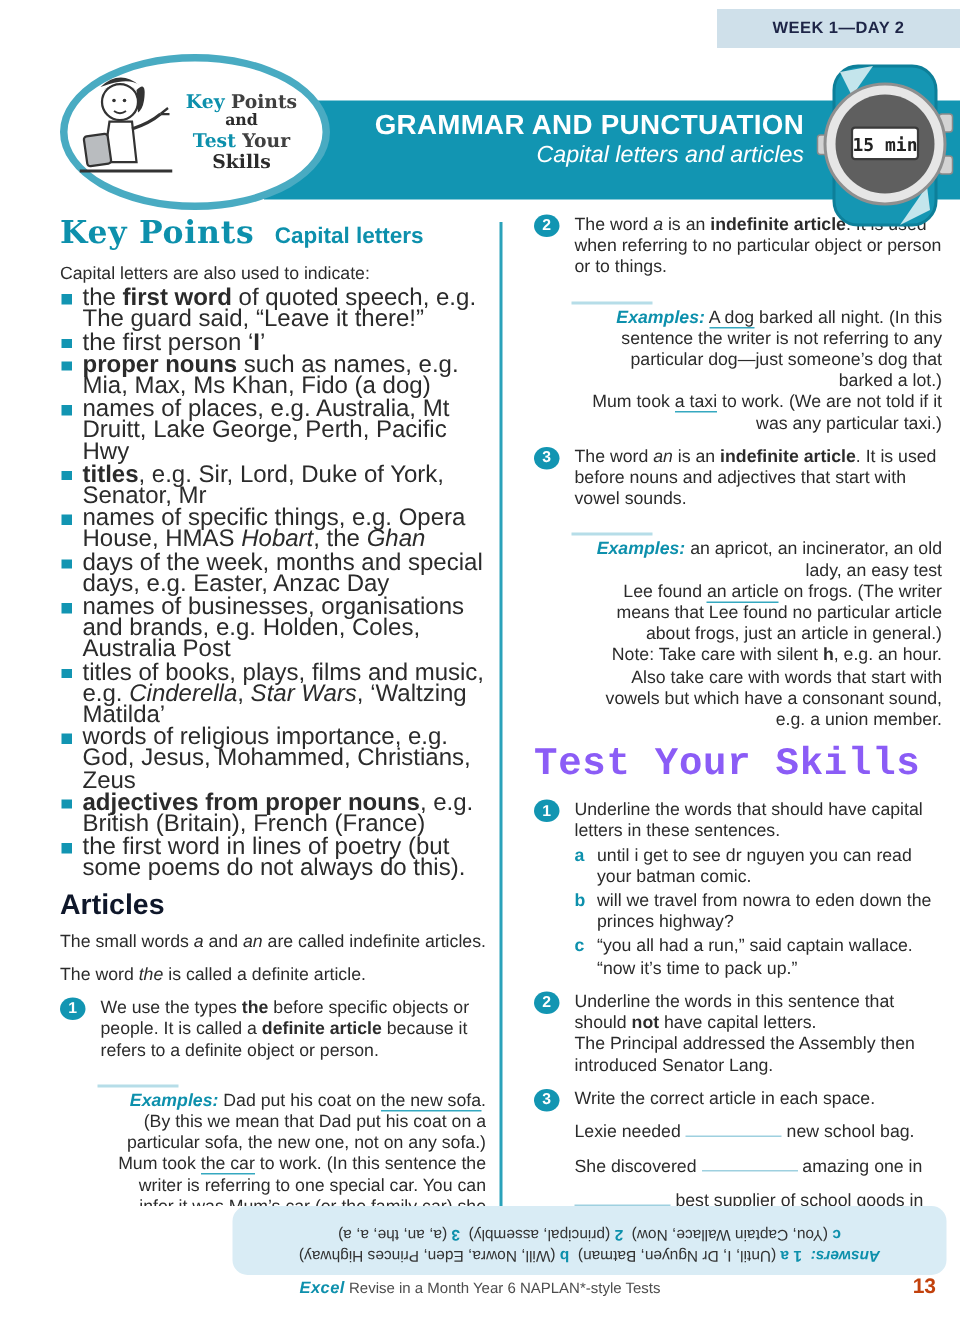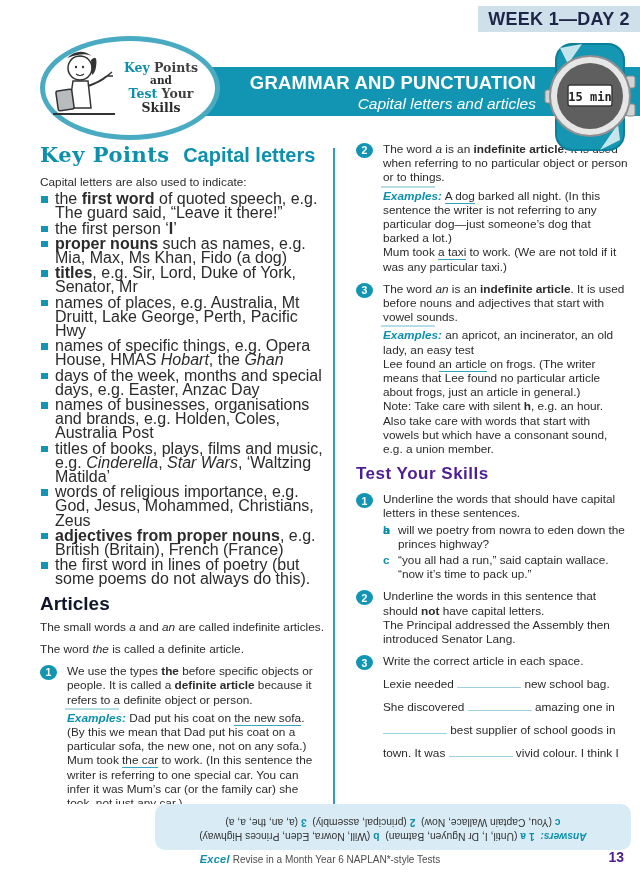--- a/index.html
+++ b/index.html
@@ -2,76 +2,76 @@
 <html><head>
 <meta charset="utf-8">
 <style>
   html,body{margin:0;padding:0;background:#fff;}
   .page{position:relative;width:640px;height:878px;background:#fff;overflow:hidden;
         font-family:"Liberation Sans",sans-serif;color:#2b2b2b;}
 
   
   .week-box{position:absolute;top:6px;left:478px;width:162px;height:26px;background:#cfe0ea;
             display:flex;align-items:center;justify-content:center;}
-  .week-box span{font-weight:bold;font-size:18px;color:#1e2547;letter-spacing:.3px;}
-  .banner{position:absolute;top:67px;left:176px;right:0;height:49px;background:#1295b2;color:#fff;
+  .week-box span{font-weight:bold;font-size:11px;color:#1e2547;letter-spacing:.3px;}
+  .banner{position:absolute;top:67px;left:176px;right:0;height:66px;background:#1295b2;color:#fff;
           text-align:right;padding:5px 104px 0 0;box-sizing:border-box;}
   .banner-title{font-size:18.5px;font-weight:bold;letter-spacing:.2px;}
   .banner-subtitle{font-size:15.5px;font-style:italic;margin-top:1px;}
   .badge{position:absolute;top:36px;left:40px;width:180px;height:104px;background:#fff;
          border:5px solid #49abc2;border-radius:50%;box-sizing:border-box;display:flex;
          align-items:center;z-index:2;padding:4px 8px 4px 8px;}
   .badge-text{flex:1;font-family:"DejaVu Serif",serif;font-weight:bold;font-size:12.5px;
               line-height:1.12;text-align:center;color:#2b2b2b;}
   .badge-text .and-line{font-size:10.5px;}
   .watch{position:absolute;top:38px;left:542px;z-index:2;}
 
   
   .col{position:absolute;top:142px;height:662px;overflow:hidden;}
   .col-left{left:40px;width:284px;}
   .col-right{left:356px;width:272px;}
   .divider{position:absolute;left:333px;top:148px;height:656px;width:2px;background:#2aa2ba;}
 
   .kp-head{margin:0 0 8px;}
   .script-head{font-family:"DejaVu Serif",serif;font-weight:bold;font-size:21px;color:#0d90ac;letter-spacing:.5px;}
-  .kp-sub{font-size:20px;font-weight:bold;color:#0d90ac;margin-left:9px;}
+  .kp-sub{font-size:15px;font-weight:bold;color:#0d90ac;margin-left:9px;}
   .para{margin:0 0 8px;font-size:11.8px;line-height:14.2px;}
   .lead{margin-bottom:3px;}
   .bullets{list-style:none;margin:0 0 6px;padding:0;}
   .bullets li{position:relative;padding-left:15px;font-size:16px;line-height:14.2px;margin-bottom:1px;}
   .bullets li::before{content:"";position:absolute;left:1px;top:4px;width:6.5px;height:6.5px;background:#1295b2;}
   .sub-head{margin:4px 0 5px;font-size:19px;font-weight:bold;color:#0f172a;}
 
   .item{position:relative;padding-left:27px;margin-bottom:8px;font-size:11.8px;line-height:14.2px;}
   .num{position:absolute;left:0;top:1px;width:17px;height:15px;border-radius:50%;background:#1295b2;
        color:#fff;font-size:10.5px;font-weight:bold;display:flex;align-items:center;justify-content:center;}
-  .example{margin-top:1px;}
+  .example{margin-top:16px;text-align:right;}
   .example::before{content:"";display:block;width:54px;height:2px;background:#b6dde8;margin:0 0 1px -2px;}
   .example-label{color:#0d90ac;font-style:italic;font-weight:bold;}
 
   .seg-b{font-weight:bold;}
   .seg-i{font-style:italic;}
   .seg-u{border-bottom:1.5px solid #35a8c0;}
   .seg-teal{color:#0d90ac;}
   .seg-gray{color:#404040;}
 
-  .tys-head{font-family:Liberation Sans, sans-serif;font-weight:bold;font-size:17px;color:#4c1d95;
+  .tys-head{font-family:Liberation Mono, monospace;font-weight:bold;font-size:26px;color:#8b5cf6;
             letter-spacing:.5px;margin:2px 0 8px;}
   .subs{margin-top:2px;}
   .sub{position:relative;padding-left:15px;margin-bottom:2px;}
   .sub-label{position:absolute;left:0;color:#0d90ac;font-weight:bold;}
   .passage{line-height:23px;margin-top:4px;}
   .blank{display:inline-block;width:64px;height:11px;border-bottom:1.5px solid #9ed0df;vertical-align:baseline;}
 
   .answers{position:absolute;left:155px;top:804px;width:476px;height:46px;background:#d9ecf5;
            border-radius:10px;transform:rotate(180deg);box-sizing:border-box;padding:7px 12px 0;
            text-align:center;font-size:10.3px;line-height:14px;color:#333;}
   .footer{position:absolute;top:853px;left:0;width:640px;text-align:center;font-size:10px;color:#4d4d4d;}
   .brand{color:#0d90ac;font-weight:bold;font-style:italic;font-size:11px;letter-spacing:.3px;margin-top:40px;}
-  .pagenum{position:absolute;top:849px;right:16px;font-size:14px;font-weight:bold;color:#4c1d95;}
+  .pagenum{position:absolute;top:849px;right:16px;font-size:14px;font-weight:bold;color:#c2410c;}
 </style>
 </head>
 <body>
 
 <div class="page">
 
   <div class="week-box">
     <span>WEEK 1—DAY 2</span>
   </div>
 
@@ -121,22 +121,22 @@
   <div class="col col-left">
     <div class="kp-head">
       <span class="script-head">Key Points</span>
       <span class="kp-sub">Capital letters</span>
     </div>
     <p class="para lead">Capital letters are also used to indicate:</p>
     <ul class="bullets">
       <li><span>the </span><span class="seg-b">first word</span><span> of quoted speech, e.g. The guard said, “Leave it there!”</span></li>
       <li><span>the first person ‘</span><span class="seg-b">I</span><span>’</span></li>
       <li><span class="seg-b">proper nouns</span><span> such as names, e.g. Mia, Max, Ms Khan, Fido (a dog)</span></li>
+      <li><span>names of places, e.g. Australia, Mt Druitt, Lake George, Perth, Pacific Hwy</span></li>
       <li><span class="seg-b">titles</span><span>, e.g. Sir, Lord, Duke of York, Senator, Mr</span></li>
-      <li><span>names of places, e.g. Australia, Mt Druitt, Lake George, Perth, Pacific Hwy</span></li>
       <li><span>names of specific things, e.g. Opera House, HMAS </span><span class="seg-i">Hobart</span><span>, the </span><span class="seg-i">Ghan</span></li>
       <li><span>days of the week, months and special days, e.g. Easter, Anzac Day</span></li>
       <li><span>names of businesses, organisations and brands, e.g. Holden, Coles, Australia Post</span></li>
       <li><span>titles of books, plays, films and music, e.g. </span><span class="seg-i">Cinderella</span><span>, </span><span class="seg-i">Star Wars</span><span>, ‘Waltzing Matilda’</span></li>
       <li><span>words of religious importance, e.g. God, Jesus, Mohammed, Christians, Zeus</span></li>
       <li><span class="seg-b">adjectives from proper nouns</span><span>, e.g. British (Britain), French (France)</span></li>
       <li><span>the first word in lines of poetry (but some poems do not always do this).</span></li>
     </ul>
     <h3 class="sub-head">Articles</h3>
     <p class="para"><span>The small words </span><span class="seg-i">a</span><span> and </span><span class="seg-i">an</span><span> are called indefinite articles.</span></p>
@@ -169,24 +169,25 @@
     </div>
 
     <div class="tys-head">Test Your Skills</div>
 
     <div class="item">
       <span class="num">1</span>
       <div><span>Underline the words that should have capital letters in these sentences.</span></div>
       <div class="subs">
         <div class="sub">
           <span class="sub-label">a</span>
+          <span>until i get to see dr nguyen you can read your batman comic.</span>
         </div>
         <div class="sub">
           <span class="sub-label">b</span>
-          <span>will we poetry from nowra to eden down the princes highway?</span>
+          <span>will we travel from nowra to eden down the princes highway?</span>
         </div>
         <div class="sub">
           <span class="sub-label">c</span>
           <span>“you all had a run,” said captain wallace. “now it’s time to pack up.”</span>
         </div>
       </div>
     </div>
 
     <div class="item">
       <span class="num">2</span>

